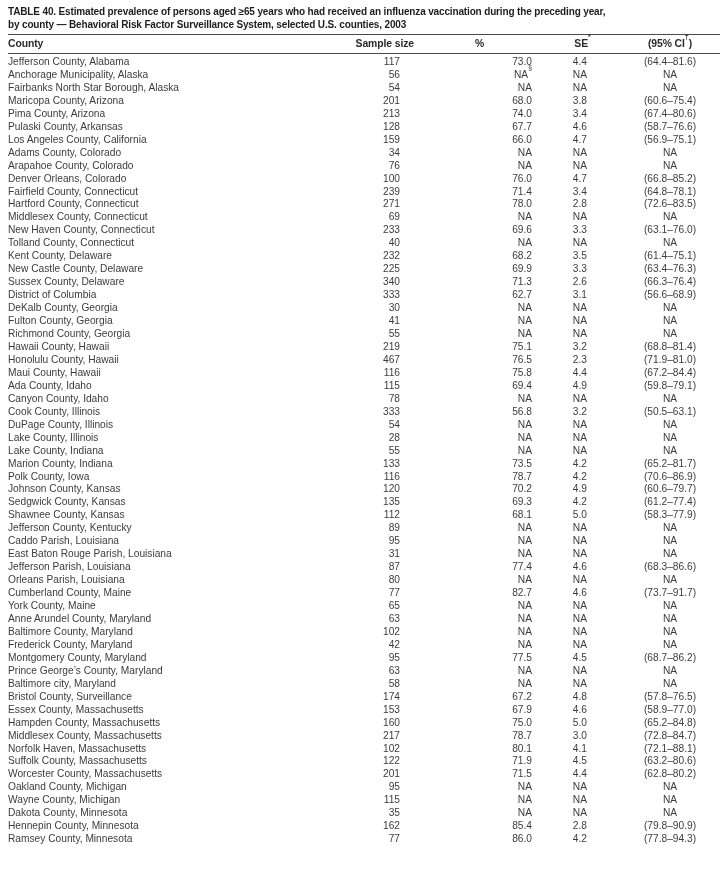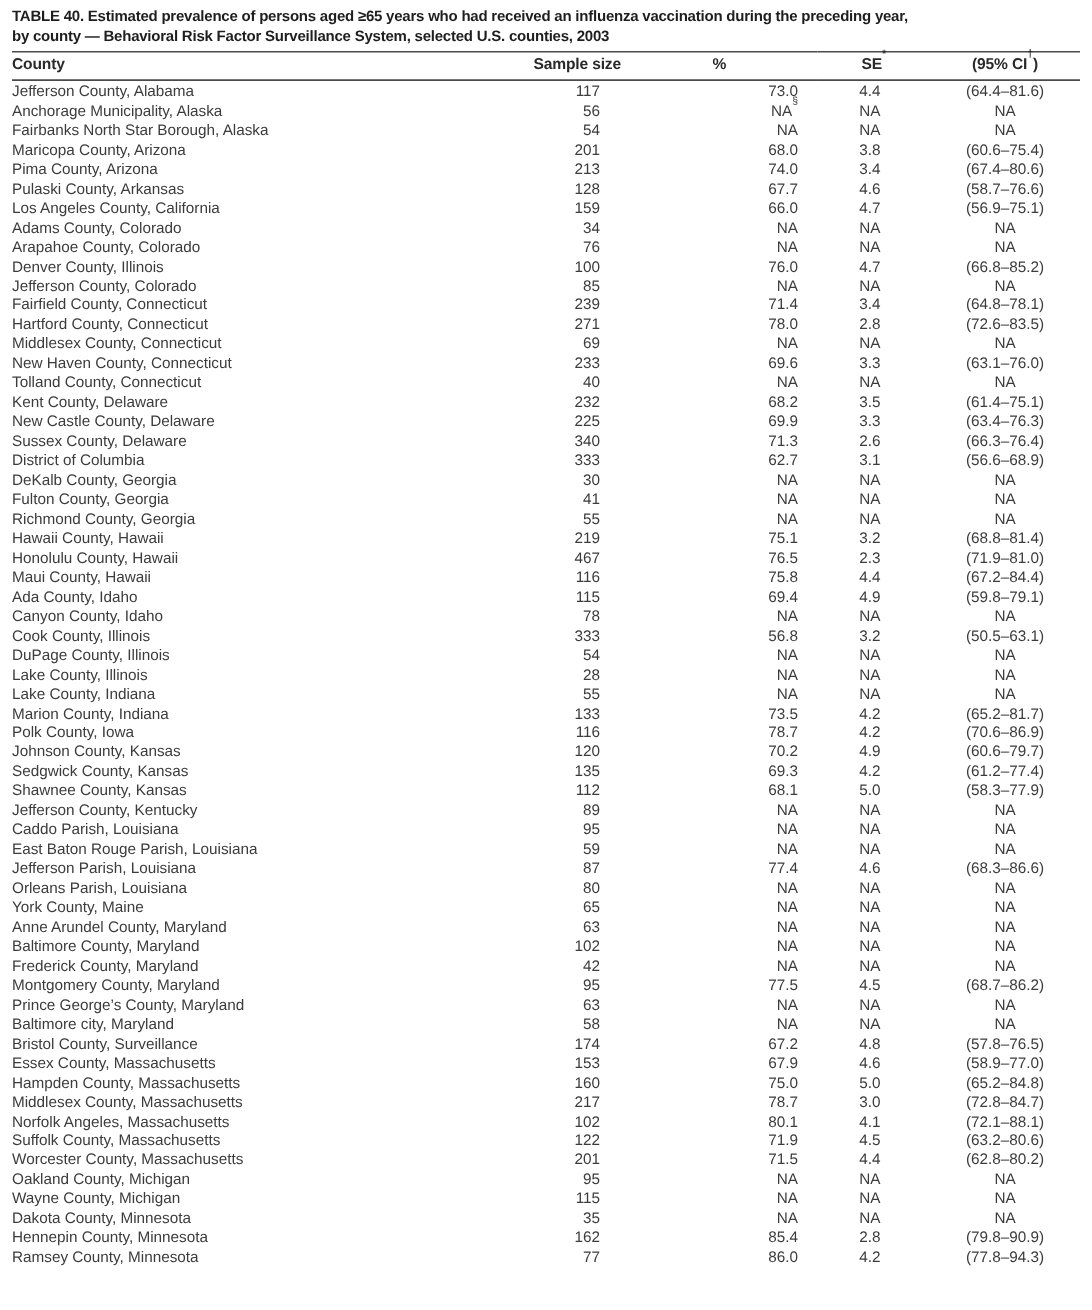--- a/index.html
+++ b/index.html
@@ -157,32 +157,25 @@
         <td class="c-ci">NA</td>
       </tr>
         <tr>
         <td class="c-county">Arapahoe County, Colorado</td>
         <td class="c-n">76</td>
         <td class="c-pct"><span>NA</span><sup></sup></td>
         <td class="c-se">NA</td>
         <td class="c-ci">NA</td>
       </tr>
         <tr>
-        <td class="c-county">Denver County, Illinois</td>
+        <td class="c-county">Denver Orleans, Colorado</td>
         <td class="c-n">100</td>
         <td class="c-pct"><span>76.0</span><sup></sup></td>
         <td class="c-se">4.7</td>
         <td class="c-ci">(66.8–85.2)</td>
-      </tr>
-        <tr>
-        <td class="c-county">Jefferson County, Colorado</td>
-        <td class="c-n">85</td>
-        <td class="c-pct"><span>NA</span><sup></sup></td>
-        <td class="c-se">NA</td>
-        <td class="c-ci">NA</td>
       </tr>
         <tr>
         <td class="c-county">Fairfield County, Connecticut</td>
         <td class="c-n">239</td>
         <td class="c-pct"><span>71.4</span><sup></sup></td>
         <td class="c-se">3.4</td>
         <td class="c-ci">(64.8–78.1)</td>
       </tr>
         <tr>
         <td class="c-county">Hartford County, Connecticut</td>
@@ -368,40 +361,47 @@
       </tr>
         <tr>
         <td class="c-county">Caddo Parish, Louisiana</td>
         <td class="c-n">95</td>
         <td class="c-pct"><span>NA</span><sup></sup></td>
         <td class="c-se">NA</td>
         <td class="c-ci">NA</td>
       </tr>
         <tr>
         <td class="c-county">East Baton Rouge Parish, Louisiana</td>
-        <td class="c-n">59</td>
+        <td class="c-n">31</td>
         <td class="c-pct"><span>NA</span><sup></sup></td>
         <td class="c-se">NA</td>
         <td class="c-ci">NA</td>
       </tr>
         <tr>
         <td class="c-county">Jefferson Parish, Louisiana</td>
         <td class="c-n">87</td>
         <td class="c-pct"><span>77.4</span><sup></sup></td>
         <td class="c-se">4.6</td>
         <td class="c-ci">(68.3–86.6)</td>
       </tr>
         <tr>
         <td class="c-county">Orleans Parish, Louisiana</td>
         <td class="c-n">80</td>
         <td class="c-pct"><span>NA</span><sup></sup></td>
         <td class="c-se">NA</td>
         <td class="c-ci">NA</td>
       </tr>
         <tr>
+        <td class="c-county">Cumberland County, Maine</td>
+        <td class="c-n">77</td>
+        <td class="c-pct"><span>82.7</span><sup></sup></td>
+        <td class="c-se">4.6</td>
+        <td class="c-ci">(73.7–91.7)</td>
+      </tr>
+        <tr>
         <td class="c-county">York County, Maine</td>
         <td class="c-n">65</td>
         <td class="c-pct"><span>NA</span><sup></sup></td>
         <td class="c-se">NA</td>
         <td class="c-ci">NA</td>
       </tr>
         <tr>
         <td class="c-county">Anne Arundel County, Maryland</td>
         <td class="c-n">63</td>
         <td class="c-pct"><span>NA</span><sup></sup></td>
@@ -465,21 +465,21 @@
         <td class="c-ci">(65.2–84.8)</td>
       </tr>
         <tr>
         <td class="c-county">Middlesex County, Massachusetts</td>
         <td class="c-n">217</td>
         <td class="c-pct"><span>78.7</span><sup></sup></td>
         <td class="c-se">3.0</td>
         <td class="c-ci">(72.8–84.7)</td>
       </tr>
         <tr>
-        <td class="c-county">Norfolk Angeles, Massachusetts</td>
+        <td class="c-county">Norfolk Haven, Massachusetts</td>
         <td class="c-n">102</td>
         <td class="c-pct"><span>80.1</span><sup></sup></td>
         <td class="c-se">4.1</td>
         <td class="c-ci">(72.1–88.1)</td>
       </tr>
         <tr>
         <td class="c-county">Suffolk County, Massachusetts</td>
         <td class="c-n">122</td>
         <td class="c-pct"><span>71.9</span><sup></sup></td>
         <td class="c-se">4.5</td>

